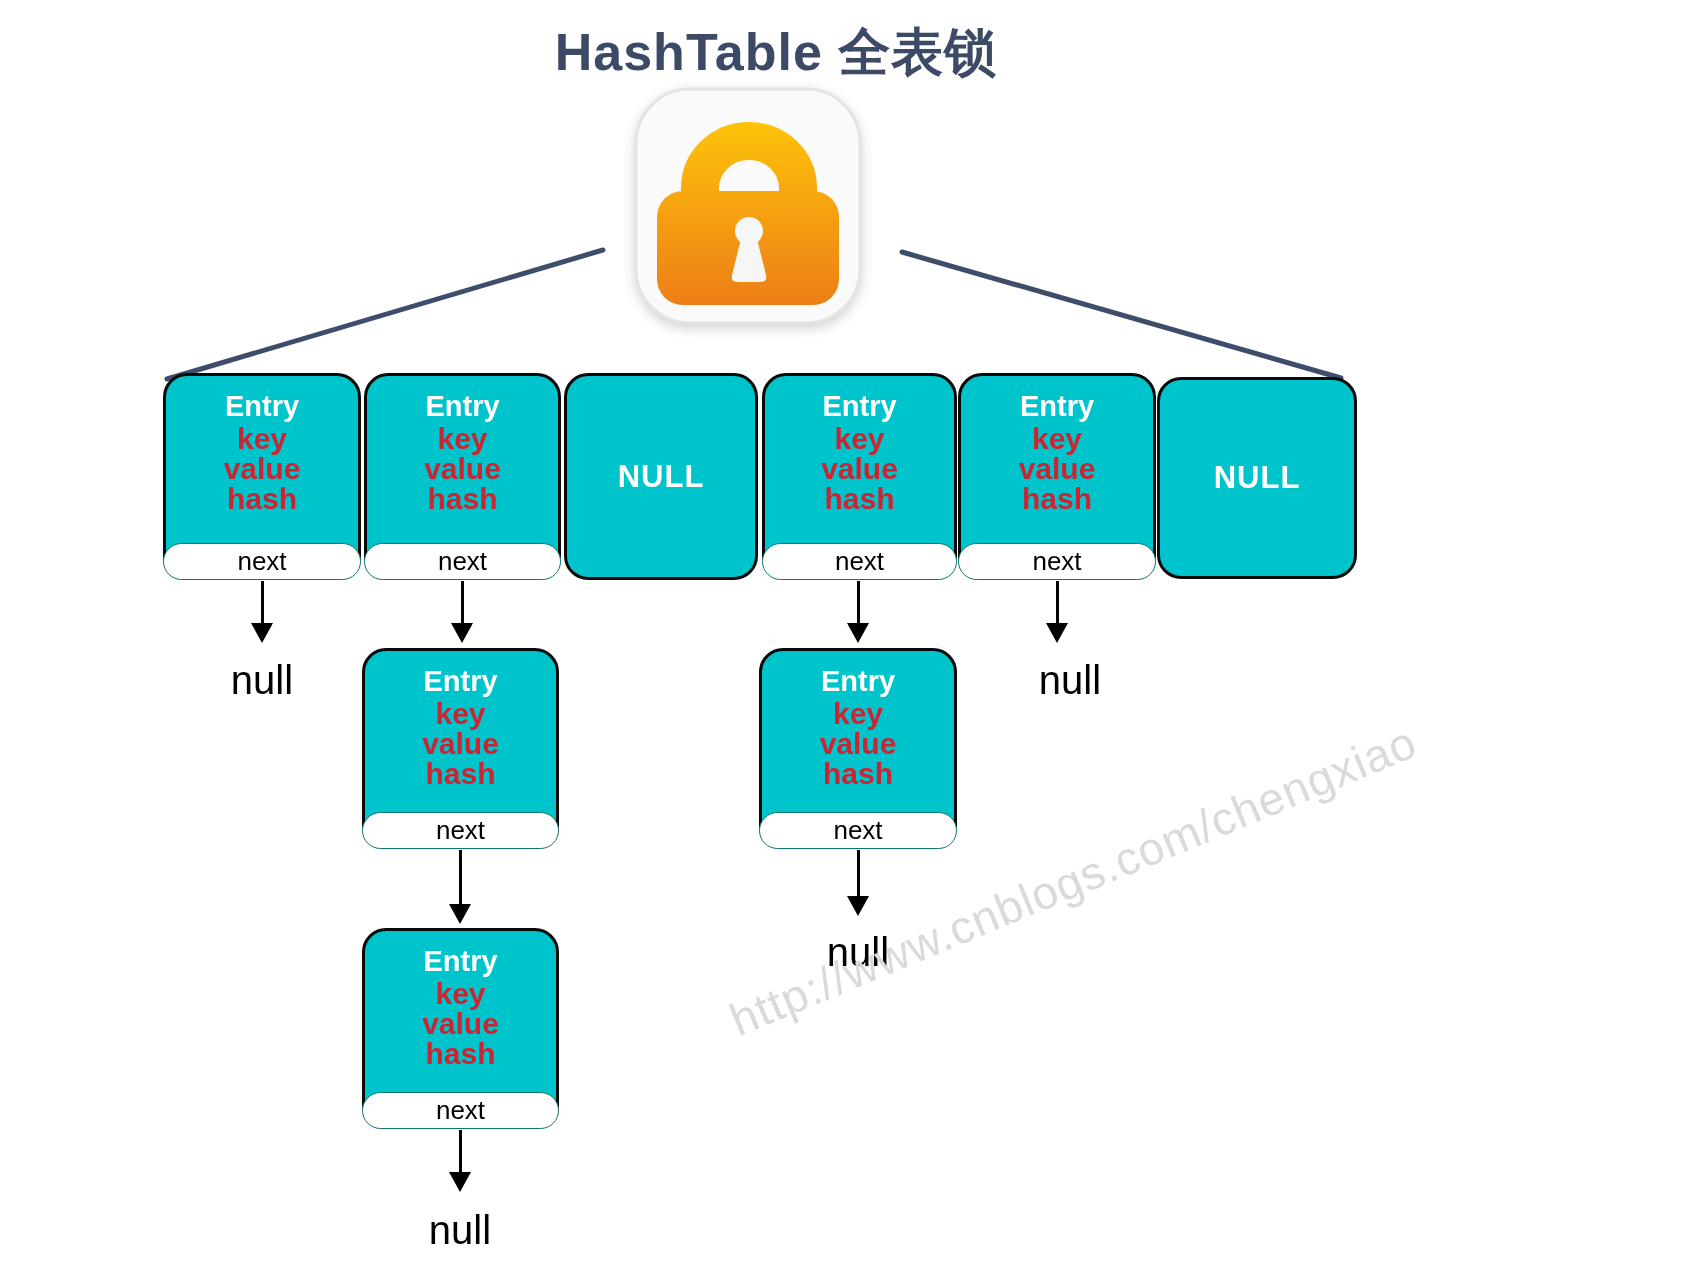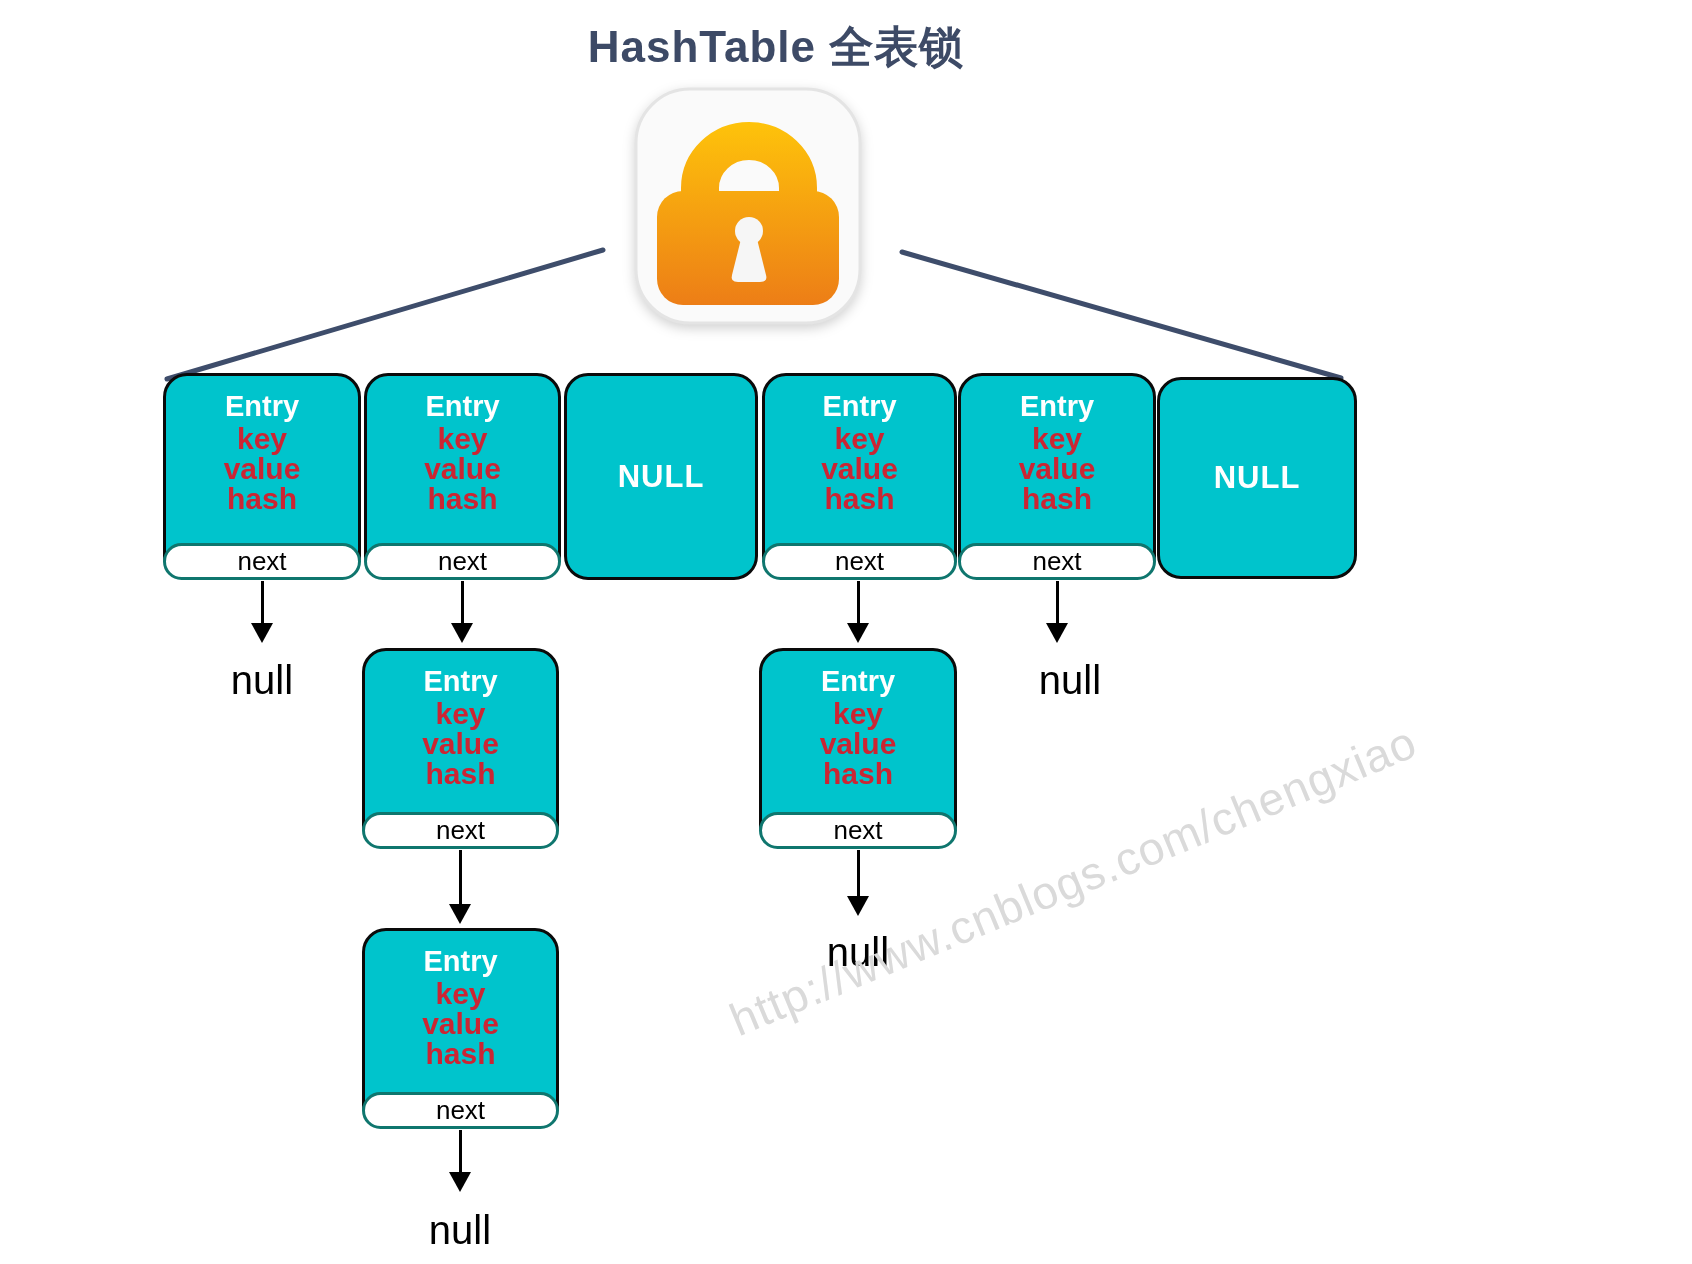--- a/index.html
+++ b/index.html
@@ -2,36 +2,36 @@
 <html><head>
 <meta charset="utf-8">
 <style>
   html,body{margin:0;padding:0;background:#fff;}
   .canvas{
     position:relative;width:1692px;height:1264px;background:#ffffff;overflow:hidden;
     font-family:"Liberation Sans","DejaVu Sans",sans-serif;
   }
   .title{
     position:absolute;left:0;top:18px;width:1552px;text-align:center;
-    font-size:44px;font-weight:bold;color:#3d4a66;letter-spacing:1px;
+    font-size:52px;font-weight:bold;color:#3d4a66;letter-spacing:1px;
   }
   .lines-svg,.lock-svg{position:absolute;pointer-events:none;}
   .lines-svg{left:0;top:0;}
   .lock-svg{left:630px;top:84px;filter:drop-shadow(0 4px 6px rgba(0,0,0,0.18));}
 
   
   .node{
     position:absolute;box-sizing:border-box;background:#00c4cc;
     border:3px solid #0a0a0a;border-radius:24px;display:flex;flex-direction:column;
   }
   .node-body{flex:1;display:flex;flex-direction:column;align-items:center;padding-top:12px;}
   .entry-title{color:#ffffff;font-weight:bold;font-size:29px;line-height:36px;}
   .entry-field{color:#cb2533;font-size:30px;line-height:30px;font-weight:bold;}
   .next-pill{
-    height:37px;margin:0 -3px -3px -3px;background:#ffffff;border:3px solid #0f766e;
+    height:37px;margin:0 -3px -3px -3px;background:#ffffff;border:1px solid #0f766e;
     border-radius:20px;display:flex;align-items:center;justify-content:center;
     font-size:26px;color:#000;box-sizing:border-box;
   }
   .null-node{align-items:center;justify-content:center;}
   .null-node .null-box-label{color:#ffffff;font-weight:bold;font-size:31px;letter-spacing:1px;}
 
   
   .varrow{position:absolute;width:22px;display:flex;flex-direction:column;align-items:center;}
   .varrow .shaft{width:3px;flex:1;background:#000;}
   .varrow .head{width:0;height:0;border-left:11px solid transparent;border-right:11px solid transparent;border-top:20px solid #000;}

